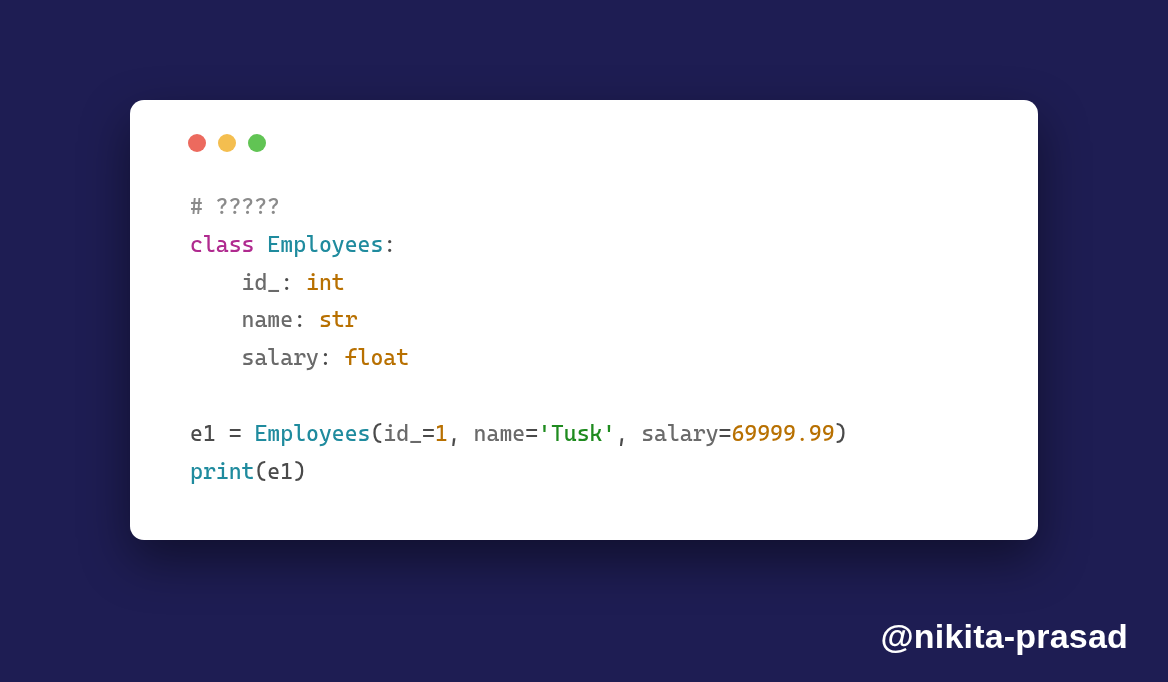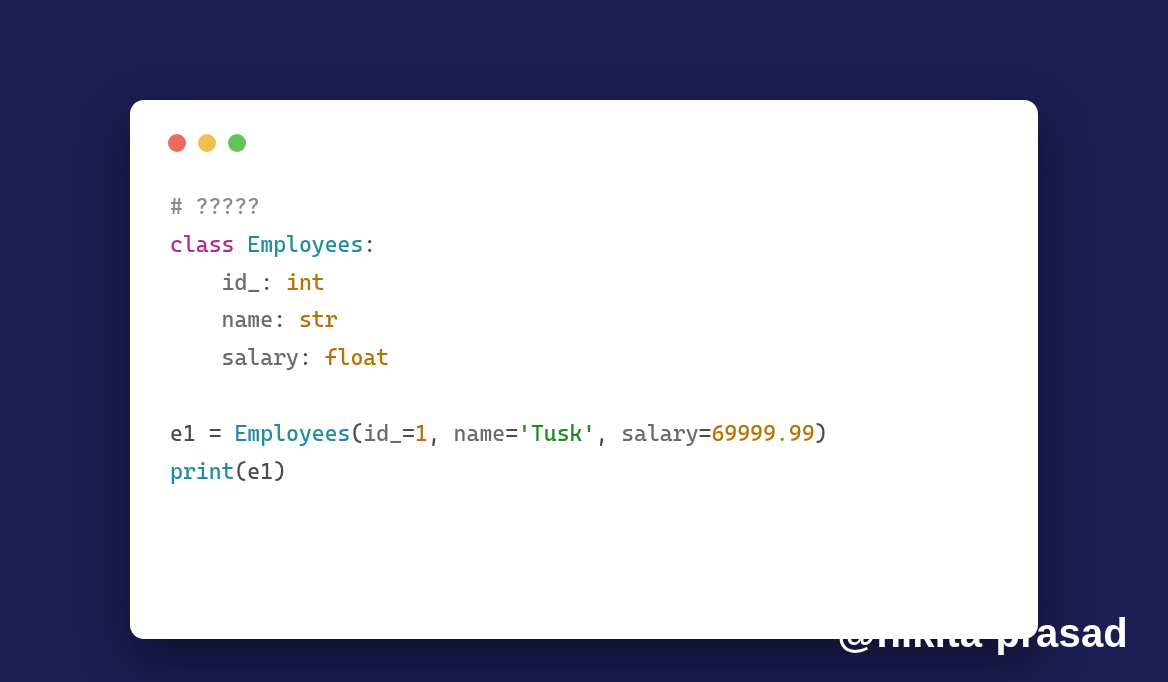--- a/index.html
+++ b/index.html
@@ -8,25 +8,25 @@
     background: #1e1d53;
     font-family: ui-monospace, "SF Mono", "Cascadia Code", Menlo, Consolas, monospace;
     position: relative;
     overflow: hidden;
   }
   .card {
     position: absolute;
     left: 130px;
     top: 100px;
     width: 908px;
-    height: 539px;
+    height: 440px;
     background: #ffffff;
     border-radius: 14px;
     box-shadow: 0 20px 50px rgba(0,0,0,0.45);
-    padding: 34px 40px 30px 40px;
+    padding: 34px 40px 30px 60px;
   }
   .traffic-lights {
     display: flex;
     gap: 12px;
     margin-bottom: 36px;
     margin-left: -2px;
   }
   .dot {
     width: 18px;
     height: 18px;
@@ -55,21 +55,21 @@
   .tok-var     { color: #4a4a4a; }      
   .tok-op      { color: #4a4a4a; }      
 
   .credit {
     position: absolute;
     right: 40px;
     bottom: 26px;
     color: #ffffff;
     font-family: -apple-system, BlinkMacSystemFont, "Segoe UI", Arial, sans-serif;
     font-weight: 700;
-    font-size: 40px;
+    font-size: 34px;
     letter-spacing: 0.2px;
   }
 </style>
 </head>
 <body>
 
 <div class="card">
   <div class="traffic-lights">
     <div class="dot red"></div>
     <div class="dot yellow"></div>

